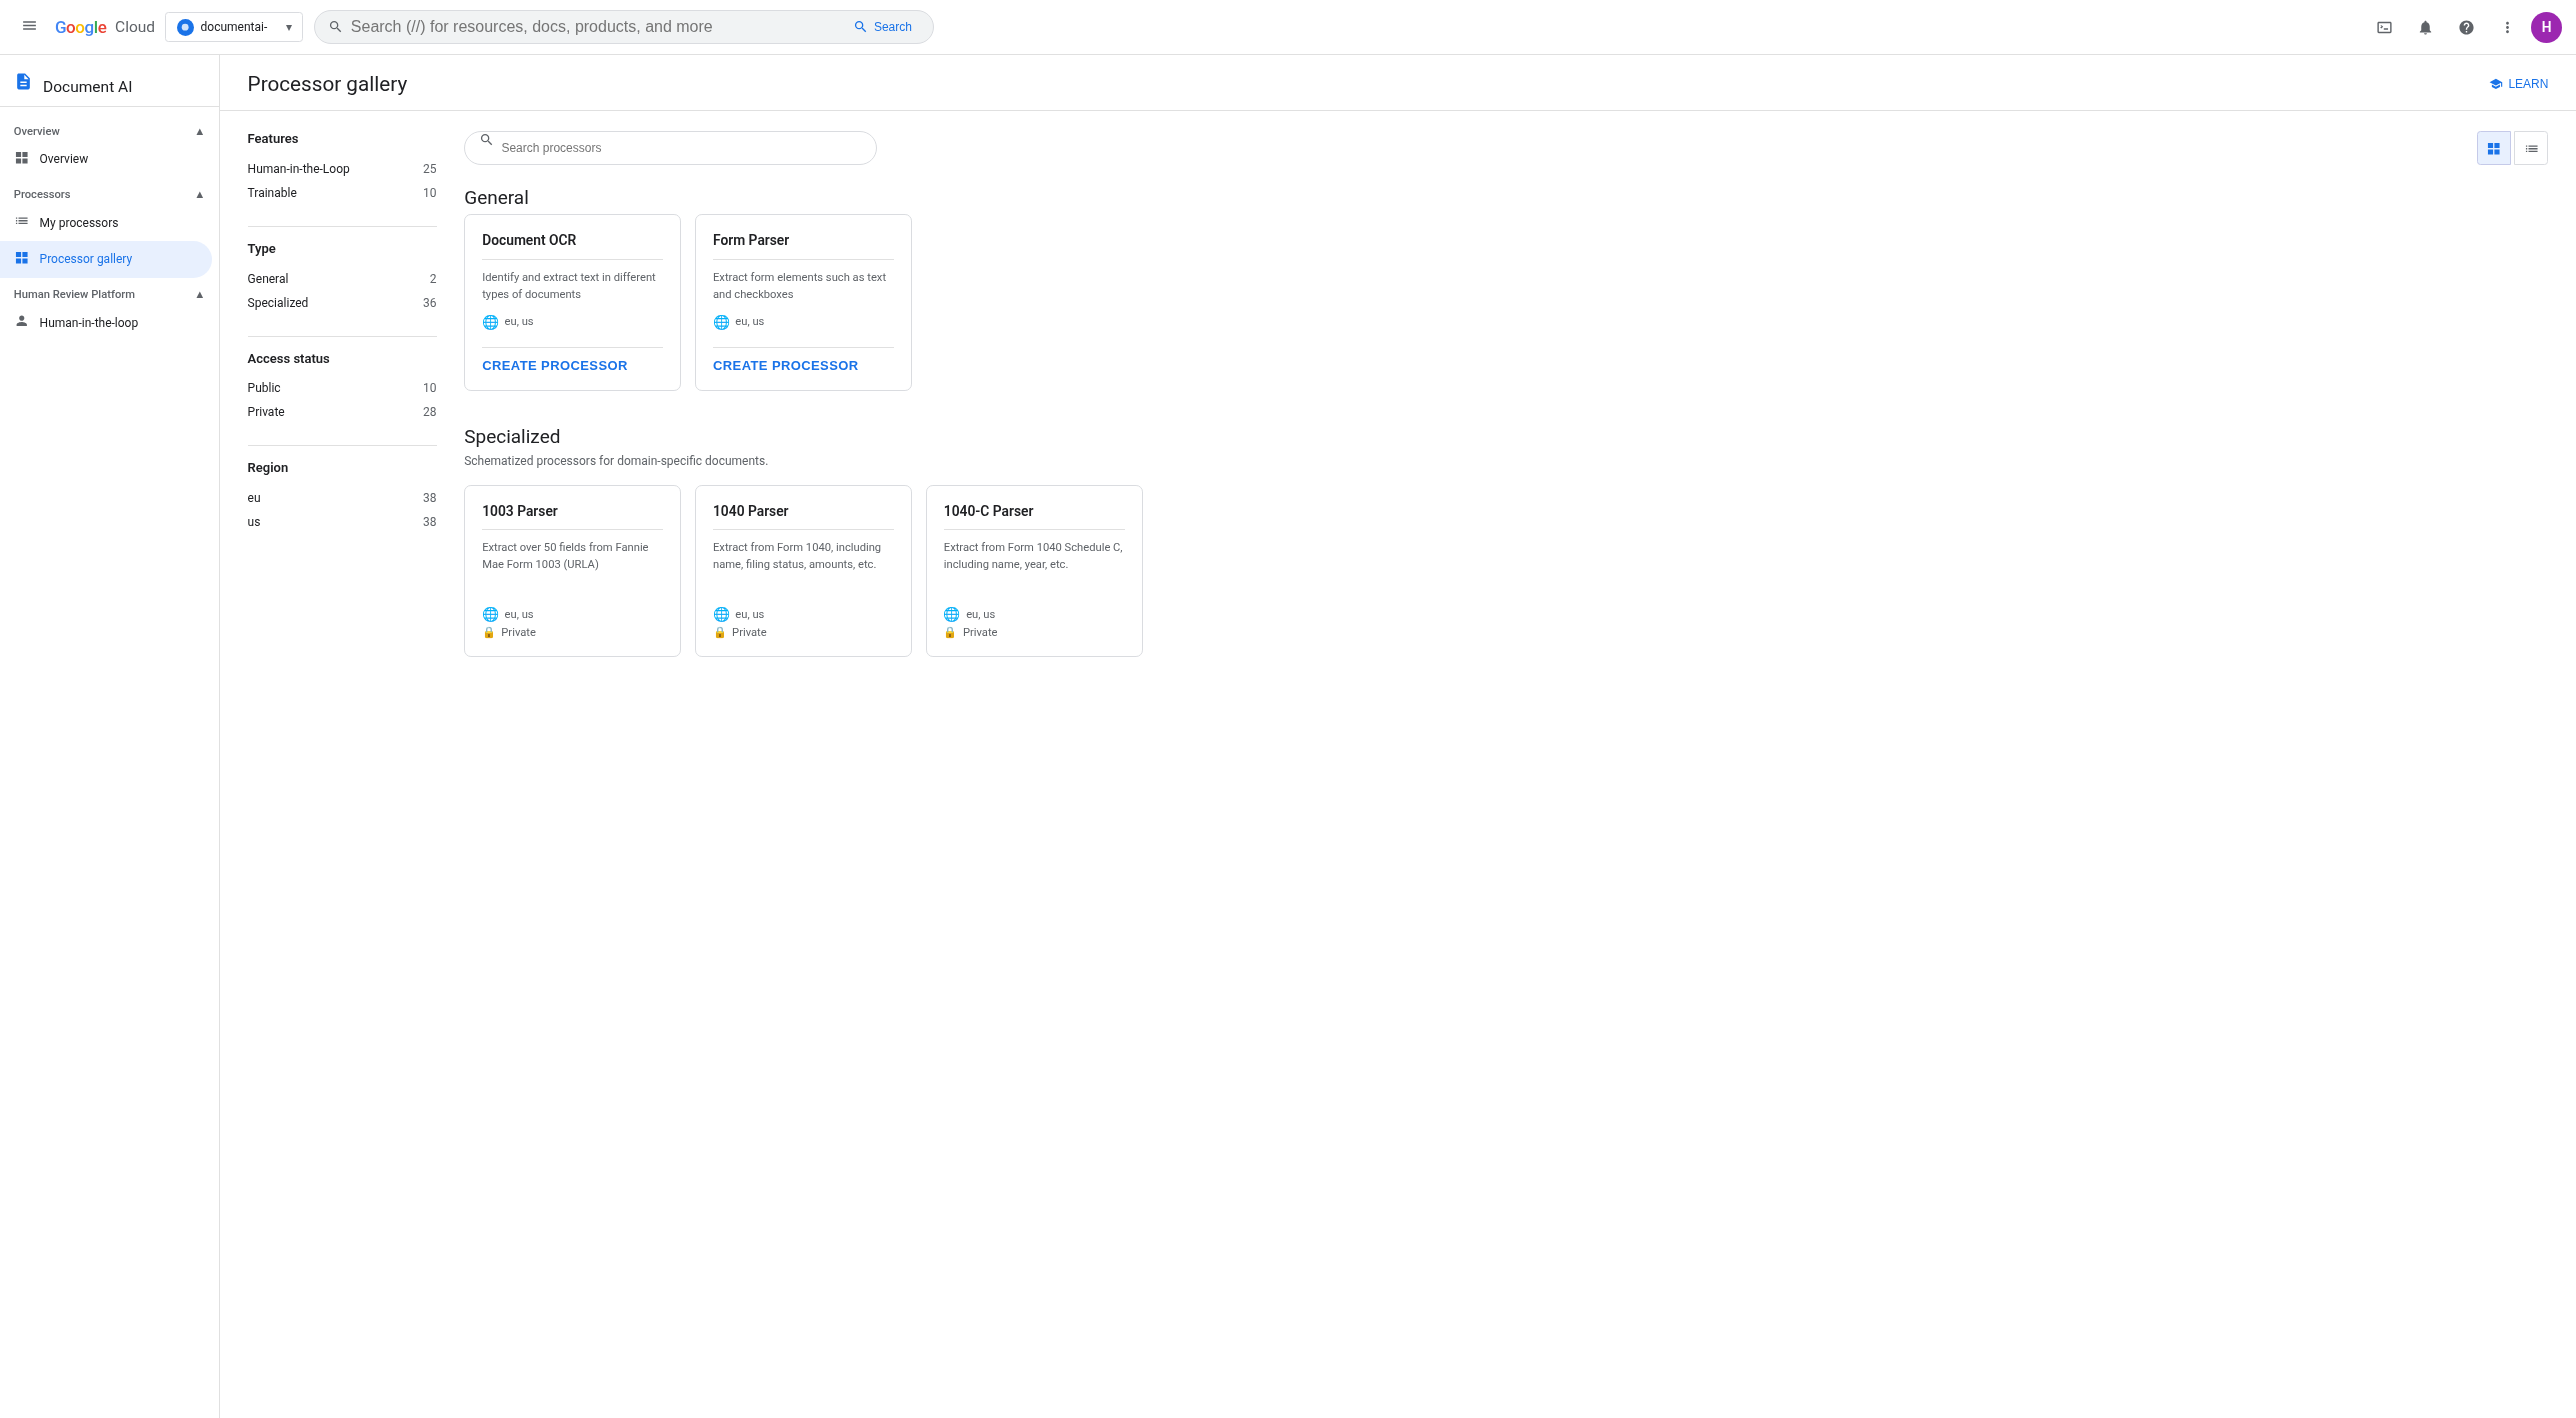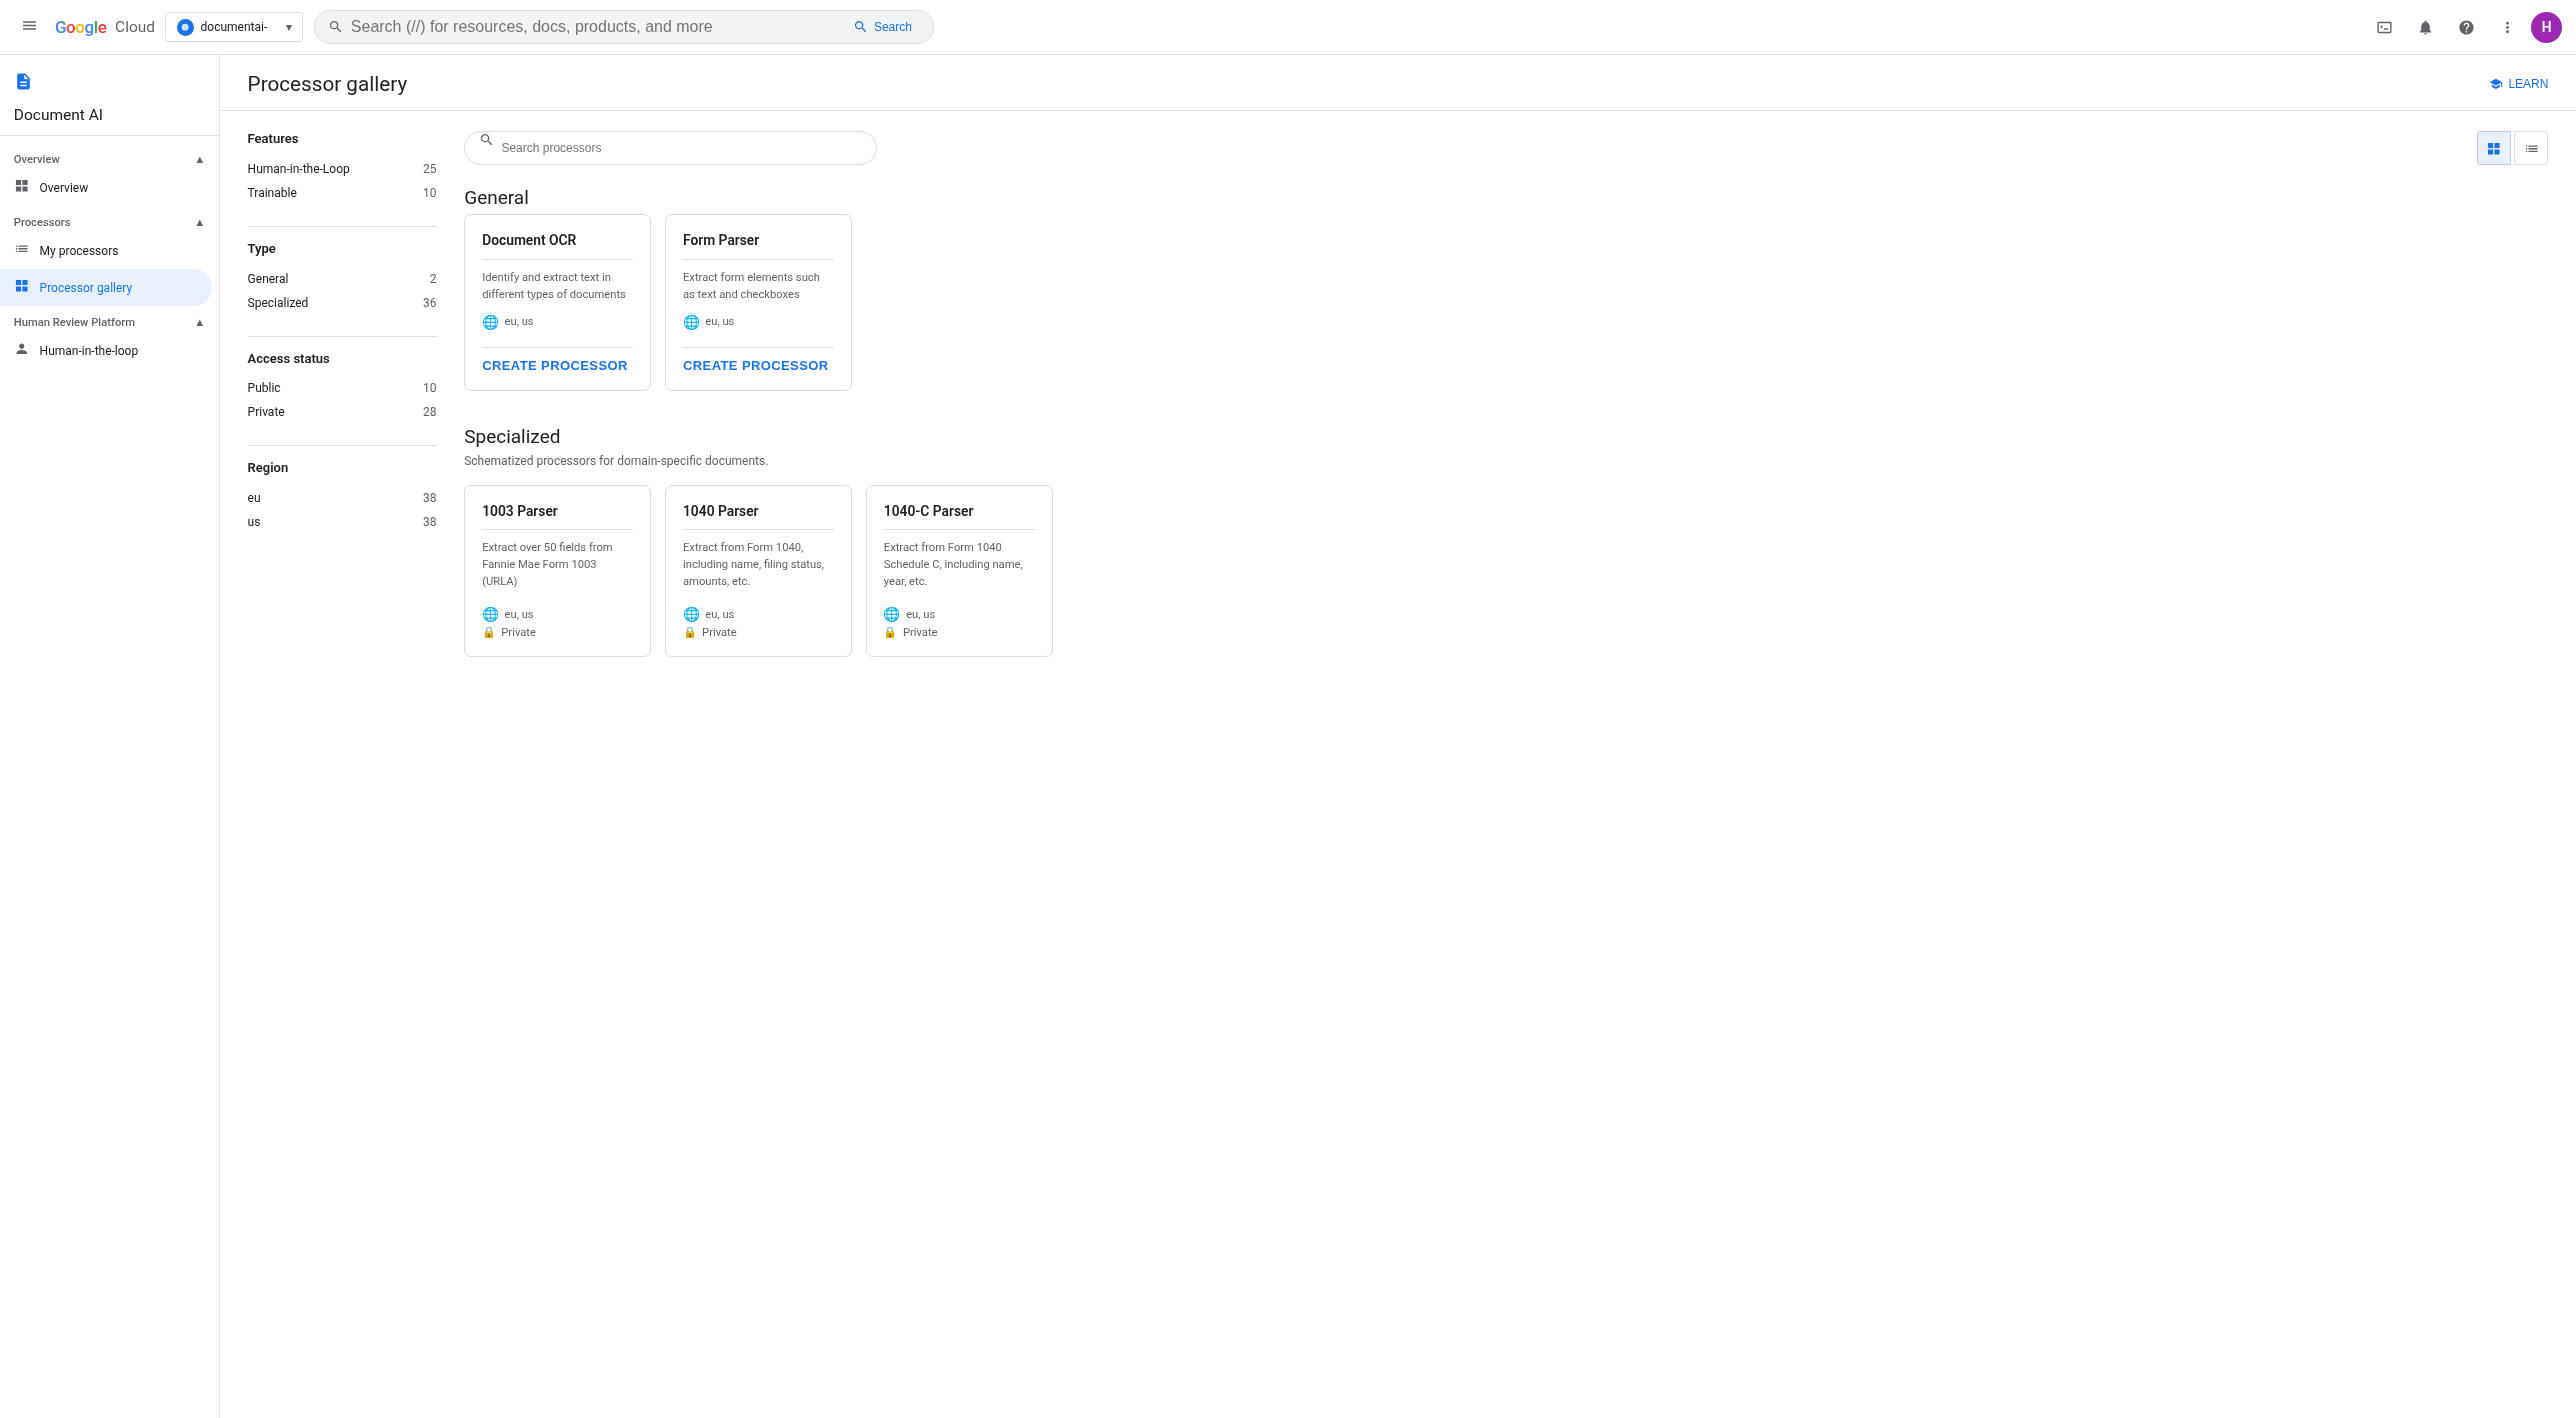--- a/index.html
+++ b/index.html
@@ -55,25 +55,24 @@
 
     
     .sidebar {
       width: 220px; min-width: 220px;
       border-right: 0.9px solid #e0e0e0;
       display: flex; flex-direction: column;
       overflow-y: auto;
       padding: 6.9px 0;
     }
     .sidebar-app-header {
-      display: flex; align-items: flex-start; gap: 10.3px;
+      display: flex; align-items: flex-end; gap: 10.3px;
       padding: 10.3px 13.8px;
       border-bottom: 0.9px solid #e0e0e0;
       margin-bottom: 6.9px;
-      flex-direction: column;
     }
     .sidebar-app-icon { color: #1a73e8; font-size: 19px; }
     .sidebar-app-title { font-size: 15.5px; font-weight: 400; color: #202124; }
     .sidebar-section-label {
       padding: 10.3px 13.8px 3.4px;
       font-size: 11.2px; font-weight: 500;
       color: #5f6368;
       display: flex; align-items: center; justify-content: space-between;
       cursor: pointer;
     }
@@ -159,21 +158,21 @@
     .view-btn.active { background: #e8f0fe; color: #1a73e8; border-color: #c5cae9; }
 
     
     .category-section { margin-bottom: 34px; }
     .category-title { font-size: 19px; font-weight: 400; color: #202124; margin-bottom: 5.2px; }
     .category-desc { font-size: 12px; color: #5f6368; margin-bottom: 17px; }
 
     
     .processor-grid { display: flex; flex-wrap: wrap; gap: 13.8px; }
     .processor-card {
-      width: 187px; min-height: 172px;
+      width: 217px; min-height: 172px;
       border: 0.9px solid #dadce0; border-radius: 6.9px;
       padding: 17px;
       display: flex; flex-direction: column;
       cursor: pointer;
       transition: box-shadow 0.2s;
     }
     .card-title { font-size: 13.8px; font-weight: 600; color: #202124; margin-bottom: 10.3px; }
     .card-divider { border: none; border-top: 0.9px solid #e0e0e0; margin-bottom: 10.3px; }
     .card-desc { font-size: 11.2px; color: #5f6368; flex: 1; line-height: 1.5; margin-bottom: 10.3px; }
     .card-meta { display: flex; align-items: center; gap: 5.2px; font-size: 11.2px; color: #5f6368; margin-bottom: 3.4px; }

